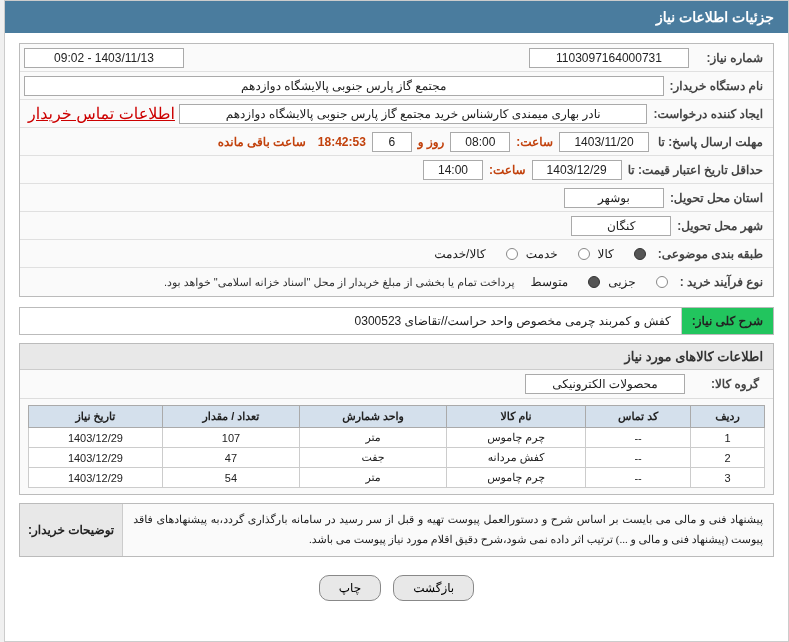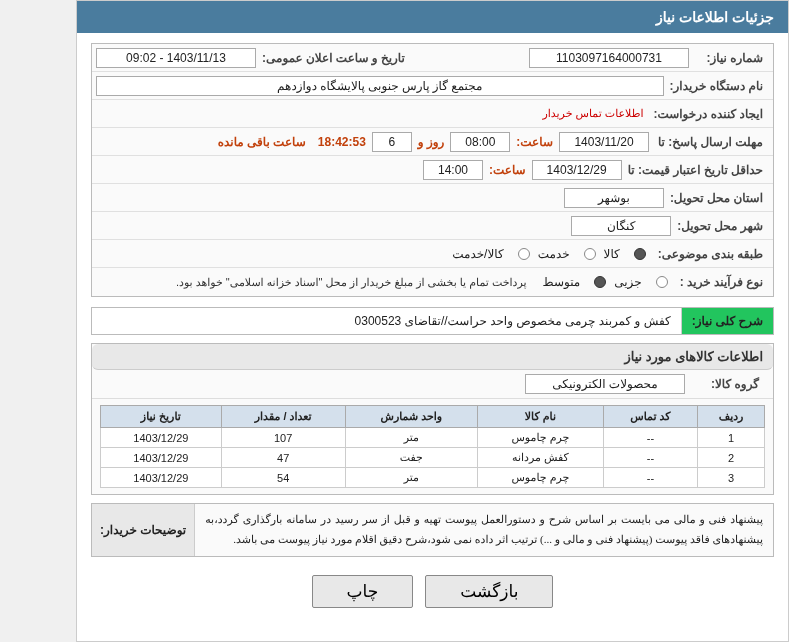--- a/index.html
+++ b/index.html
@@ -4,21 +4,21 @@
   <style>
     * { box-sizing: border-box; margin: 0; padding: 0; }
     body {
       font-family: Tahoma, Arial, sans-serif;
       font-size: 12px;
       background: #f0f0f0;
       direction: rtl;
       color: #222;
     }
     .page-wrapper {
-      width: 713px;
+      width: 785px;
       min-height: 642px;
       background: #fff;
       border: 1px solid #ccc;
     }
     .header {
       background: #4a7c9e;
       color: #fff;
       padding: 8px 14px;
       font-size: 14px;
       font-weight: bold;
@@ -63,55 +63,55 @@
       flex: 1;
     }
     .inline-label {
       padding: 2px 6px;
       white-space: nowrap;
       color: #c2410c;
       font-weight: bold;
     }
     .link-btn {
       color: #c00;
+      text-decoration: underline;
       cursor: pointer;
       padding: 0 4px;
-      font-size: 11px;
+      font-size: 16px;
     }
     .radio-group {
       display: flex;
       gap: 8px;
       align-items: center;
       padding: 2px 6px;
     }
     .radio-item {
       display: flex;
       align-items: center;
-      gap: 14px;
+      gap: 20px;
     }
     .radio-circle {
       width: 12px;
       height: 12px;
       border: 1px solid #888;
       border-radius: 50%;
       background: #fff;
       display: inline-block;
     }
     .radio-circle.selected {
       background: #555;
       border-color: #333;
     }
     .section-title {
       background: #e8e8e8;
       border-bottom: 1px solid #ccc;
       padding: 5px 10px;
       font-weight: bold;
       font-size: 13px;
       color: #333;
-      border-radius: 6px;
     }
     table {
       width: 100%;
       border-collapse: collapse;
       font-size: 11px;
     }
     th {
       background: #d4e0ec;
       border: 1px solid #aaa;
       padding: 4px 6px;
@@ -150,57 +150,57 @@
       min-width: 70px;
       justify-content: center;
     }
     .buttons-row {
       display: flex;
       justify-content: center;
       gap: 12px;
       padding: 8px 0 4px 0;
     }
     .btn {
-      padding: 5px 34px;
+      padding: 5px 19px;
       border: 1px solid #888;
       background: #e8e8e8;
       cursor: pointer;
-      font-size: 17px;
+      font-size: 12px;
       font-family: Tahoma, Arial, sans-serif;
-      border-radius: 2px;
+      border-radius: 10px;
     }
     .flex-spacer { flex: 1; }
   </style>
 </head>
 <body>
 
 <div class="page-wrapper">
   <div class="header">
     <span>جزئیات اطلاعات نیاز</span>
   </div>
 
   <div class="content">
 
     <div class="form-section">
 
       <div class="form-row">
         <span class="label">شماره نیاز:</span>
         <div class="value-box" style="min-width:160px;">1103097164000731</div>
         <div class="flex-spacer"></div>
-        <span class="label">تاریخ و ساعت اعلان عمومی:</span>
         <div class="value-box" style="min-width:160px;">1403/11/13 - 09:02</div>
       </div>
 
       <div class="form-row">
         <span class="label">نام دستگاه خریدار:</span>
         <div class="value-box value-box-full">مجتمع گاز پارس جنوبی  پالایشگاه دوازدهم</div>
       </div>
 
       <div class="form-row">
         <span class="label">ایجاد کننده درخواست:</span>
+        <div class="value-box value-box-full">نادر بهاری میمندی کارشناس خرید مجتمع گاز پارس جنوبی  پالایشگاه دوازدهم</div>
         <span class="link-btn">اطلاعات تماس خریدار</span>
       </div>
 
       <div class="form-row">
         <span class="label label-wide">مهلت ارسال پاسخ: تا</span>
         <div class="value-box" style="min-width:90px;">1403/11/20</div>
         <span class="inline-label">ساعت:</span>
         <div class="value-box" style="min-width:60px;">08:00</div>
         <span class="inline-label">روز و</span>
         <div class="value-box" style="min-width:40px;">6</div>

